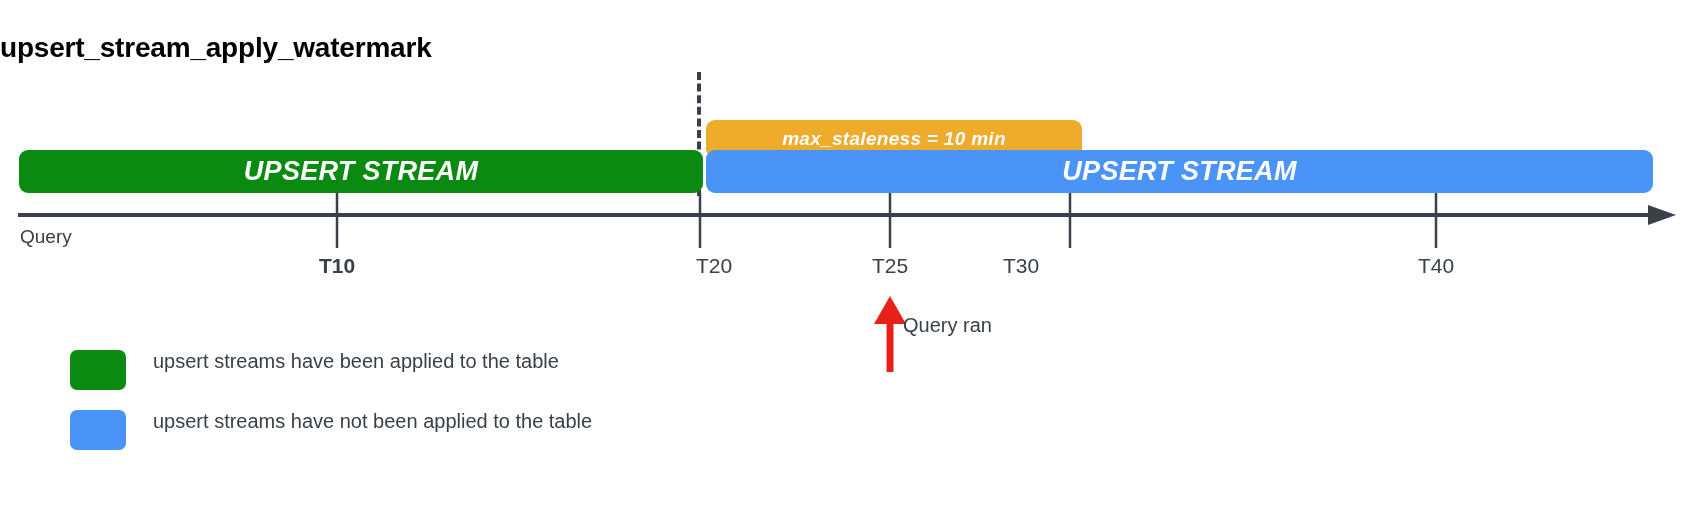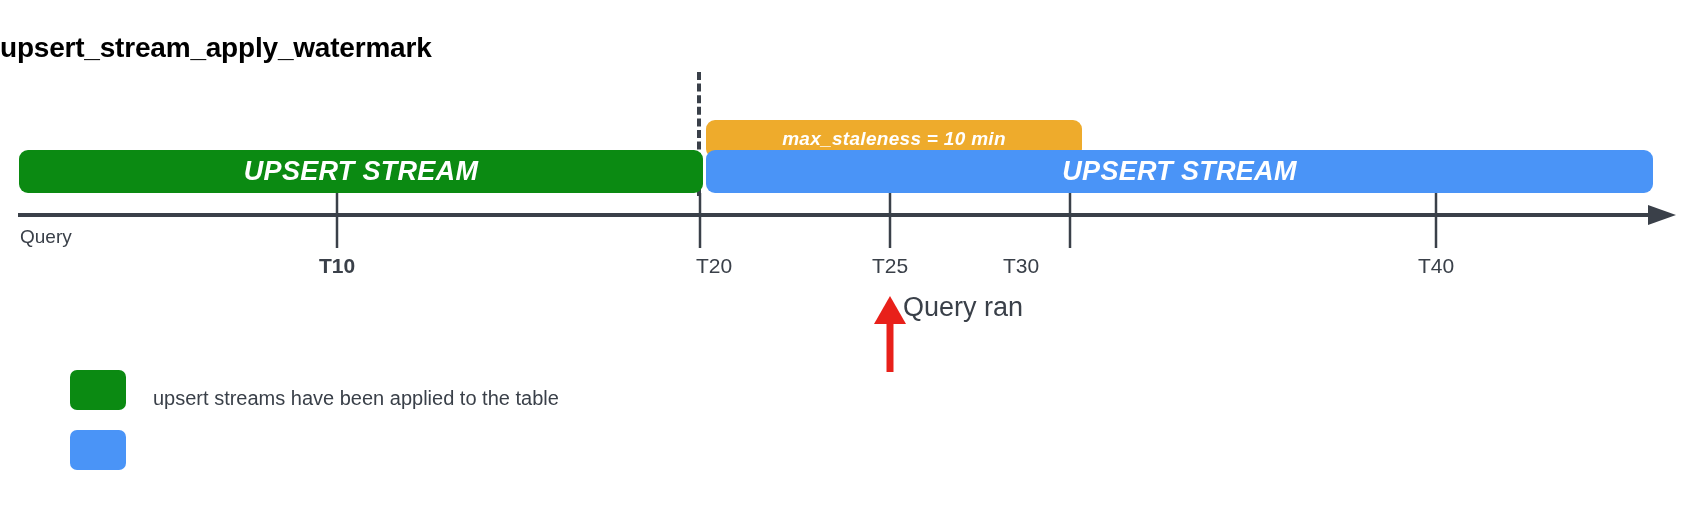--- a/index.html
+++ b/index.html
@@ -113,35 +113,35 @@
     font-size: 21px;
     color: #3a4049;
     transform: translateX(-50%);
     white-space: nowrap;
   }
 
   
   .query-label {
     position: absolute;
     left: 903px;
-    top: 292px;
-    font-size: 27px;
+    top: 314px;
+    font-size: 20px;
     color: #3a4049;
     white-space: nowrap;
   }
 
   
   .legend {
     position: absolute;
     left: 70px;
     top: 350px;
   }
   .legend-row {
     display: flex;
-    align-items: flex-end;
+    align-items: flex-start;
     height: 60px;
   }
   .legend-swatch {
     width: 56px;
     height: 40px;
     border-radius: 7px;
     flex: 0 0 auto;
   }
   .legend-text {
     margin-left: 27px;
@@ -196,16 +196,17 @@
 
   <div class="query-label">Query ran</div>
 
   <div class="legend">
     <div class="legend-row">
       <span class="legend-swatch" style="background:#0b8a12;"></span>
       <span class="legend-text">upsert streams have been applied to the table</span>
     </div>
     <div class="legend-row">
       <span class="legend-swatch" style="background:#4a94f7;"></span>
+      <span class="legend-text">upsert streams have not been applied to the table</span>
     </div>
   </div>
 
 </div>
 
 </body></html>

